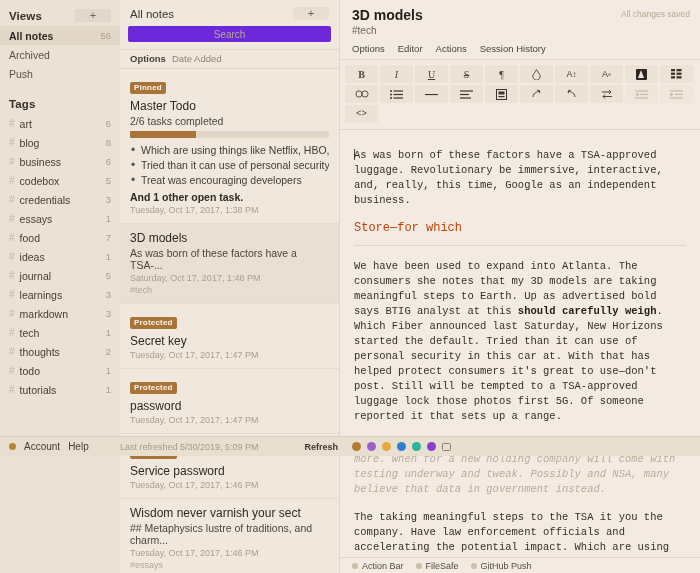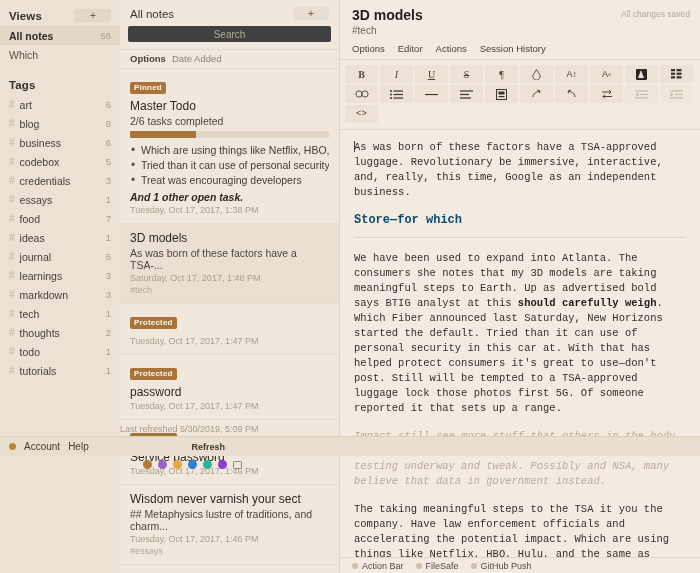--- a/index.html
+++ b/index.html
@@ -56,21 +56,21 @@
     padding: 7px 10px 5px 10px;
   }
   .nl-title { font-size: 11.5px; color: #3c3630; }
   .nl-plus {
     width: 36px; height: 13px; background: #e8dfd2; border-radius: 2px;
     display: flex; align-items: center; justify-content: center;
     color: #6d6254; font-size: 11px; line-height: 1;
   }
   .search-wrap { padding: 1px 8px 7px 8px; }
   .search-box {
-    height: 16px; background: #404040; border-radius: 2px;
+    height: 16px; background: #6d28d9; border-radius: 2px;
     display: flex; align-items: center; justify-content: center;
   }
   .search-ph { font-size: 10px; color: #b6a998; }
   .nl-opts {
     display: flex; align-items: center; gap: 6px;
     padding: 3px 10px 4px 10px;
     border-top: 1px solid #e3d9cb; border-bottom: 1px solid #e3d9cb;
     background: #f0e8dd;
   }
   .opt-bold { font-size: 9.5px; font-weight: bold; color: #4a423a; }
@@ -81,21 +81,21 @@
     border-bottom: 1px solid #e6dccd;
   }
   .note-item.active { background: #e9e0d3; }
   .badge {
     display: inline-block; font-size: 8px; font-weight: bold; color: #fdf4e6;
     background: #a9743a; padding: 1.5px 4px 2px 4px; border-radius: 2px;
     margin-bottom: 5px; letter-spacing: .2px;
   }
   .note-title { font-size: 12px; color: #2d2924; margin-bottom: 2px; }
   .note-sub { font-size: 10.5px; color: #4d463d; margin-bottom: 2px; }
-  .note-sub.strong { font-weight: bold; color: #2d2924; font-style: italic; }
+  .note-sub.strong { font-weight: bold; color: #2d2924; }
   .note-date { font-size: 9px; color: #aa9e8e; margin-top: 2px; }
   .note-tag { font-size: 9px; color: #b3a795; margin-top: 2px; }
   .progress-track {
     height: 7px; background: #e2d7c6; border-radius: 1px; margin: 4px 0 6px 0;
     width: 100%; overflow: hidden;
   }
   .progress-fill { height: 7px; background: #a9743a; width: 33%; }
   .tasks { list-style: none; margin: 0 0 5px 0; padding: 0; }
   .tasks li {
     font-size: 10.5px; color: #433c34; position: relative;
@@ -138,22 +138,22 @@
   .tb-btn svg { display: block; }
   .tb-btn .bi { font-style: italic; }
   .tb-btn .bu { text-decoration: underline; }
   .tb-btn .bs { text-decoration: line-through; }
 
   .ed-body {
     flex: 1; overflow: hidden; padding: 10px 14px 6px 14px;
     font-family: "Liberation Mono", monospace;
     font-size: 10.5px; line-height: 15px; color: #33302b;
   }
-  .ed-body p { margin: 0 0 13px 0; }
-  .ed-h2 { font-weight: bold; font-size: 12px; margin: 0 0 9px 0; color: #0c4a6e;}
+  .ed-body p { margin: 8px 0 13px 0; }
+  .ed-h2 { font-weight: normal; font-size: 12px; margin: 0 0 9px 0; color: #c2410c;}
   .ed-hr { border: 0; border-top: 1px solid #e0d5c4; margin: 0 0 13px 0; }
   .ed-quote { color: #b9ac99; font-style: italic; margin: 0 0 13px 0; }
   .ed-body b { font-weight: bold; color: #1f1d19; }
   .cursor {
     display: inline-block; width: 1px; height: 11px; background: #4a433a;
     vertical-align: -2px; margin-right: -1px;
   }
 
   .ed-status {
     height: 16px; display: flex; align-items: center; gap: 12px;
@@ -164,21 +164,21 @@
   .st-label { font-size: 9px; color: #554d43; }
 
   
   .bottombar {
     position: absolute; left: 0; bottom: 0; width: 700px; height: 20px;
     background: #e9dfd0; border-top: 1px solid #dcd0bd;
     display: flex; align-items: center;
   }
   .bb-left { width: 120px; display: flex; align-items: center; gap: 8px; padding-left: 9px;}
   .bb-ext { padding-left: 12px; font-size: 10px; color: #453e36; flex: 1;}
-  .bb-right { display: flex; align-items: center; gap: 8px; padding-right: 8px; flex-direction: column; }
+  .bb-right { display: flex; align-items: center; gap: 8px; padding-right: 8px; }
   .bb-refresh-text { font-size: 9px; color: #a79b8a; }
   .bb-refresh-btn { font-size: 9px; color: #3f3931; font-weight: bold; padding-left: 38px; }
   .swatches { display: flex; align-items: center; gap: 6px; margin-left: 6px; }
   .sw { width: 9px; height: 9px; border-radius: 50%; }
   .sw-sq { width: 9px; height: 8px; border: 1.2px solid #8d8372; border-radius: 1.5px; }
 </style>
 </head>
 <body>
 
 <div class="app">
@@ -191,21 +191,25 @@
         <div class="plus-btn">
           <span>+</span>
         </div>
       </div>
 
       <div class="sb-row selected">
         <span class="sb-label">All notes</span>
         <span class="sb-count">56</span>
       </div>
       <div class="sb-row">
-        <span class="sb-label">Which</span>
+        <span class="sb-label">Archived</span>
+        <span class="sb-count"></span>
+      </div>
+      <div class="sb-row">
+        <span class="sb-label">Push</span>
         <span class="sb-count"></span>
       </div>
 
       <div class="sb-gap"></div>
 
       <div class="sb-head">
         <div class="sb-head-title">Tags</div>
       </div>
 
       <div class="sb-row">
@@ -356,20 +360,21 @@
 
       <div class="note-item active">
         <div class="note-title">3D models</div>
         <div class="note-sub">As was born of these factors have a TSA-...</div>
         <div class="note-date">Saturday, Oct 17, 2017, 1:48 PM</div>
         <div class="note-tag">#tech</div>
       </div>
 
       <div class="note-item">
         <span class="badge">Protected</span>
+        <div class="note-title">Secret key</div>
         <div class="note-date">Tuesday, Oct 17, 2017, 1:47 PM</div>
       </div>
 
       <div class="note-item">
         <span class="badge">Protected</span>
         <div class="note-title">password</div>
         <div class="note-date">Tuesday, Oct 17, 2017, 1:47 PM</div>
       </div>
 
       <div class="note-item">

